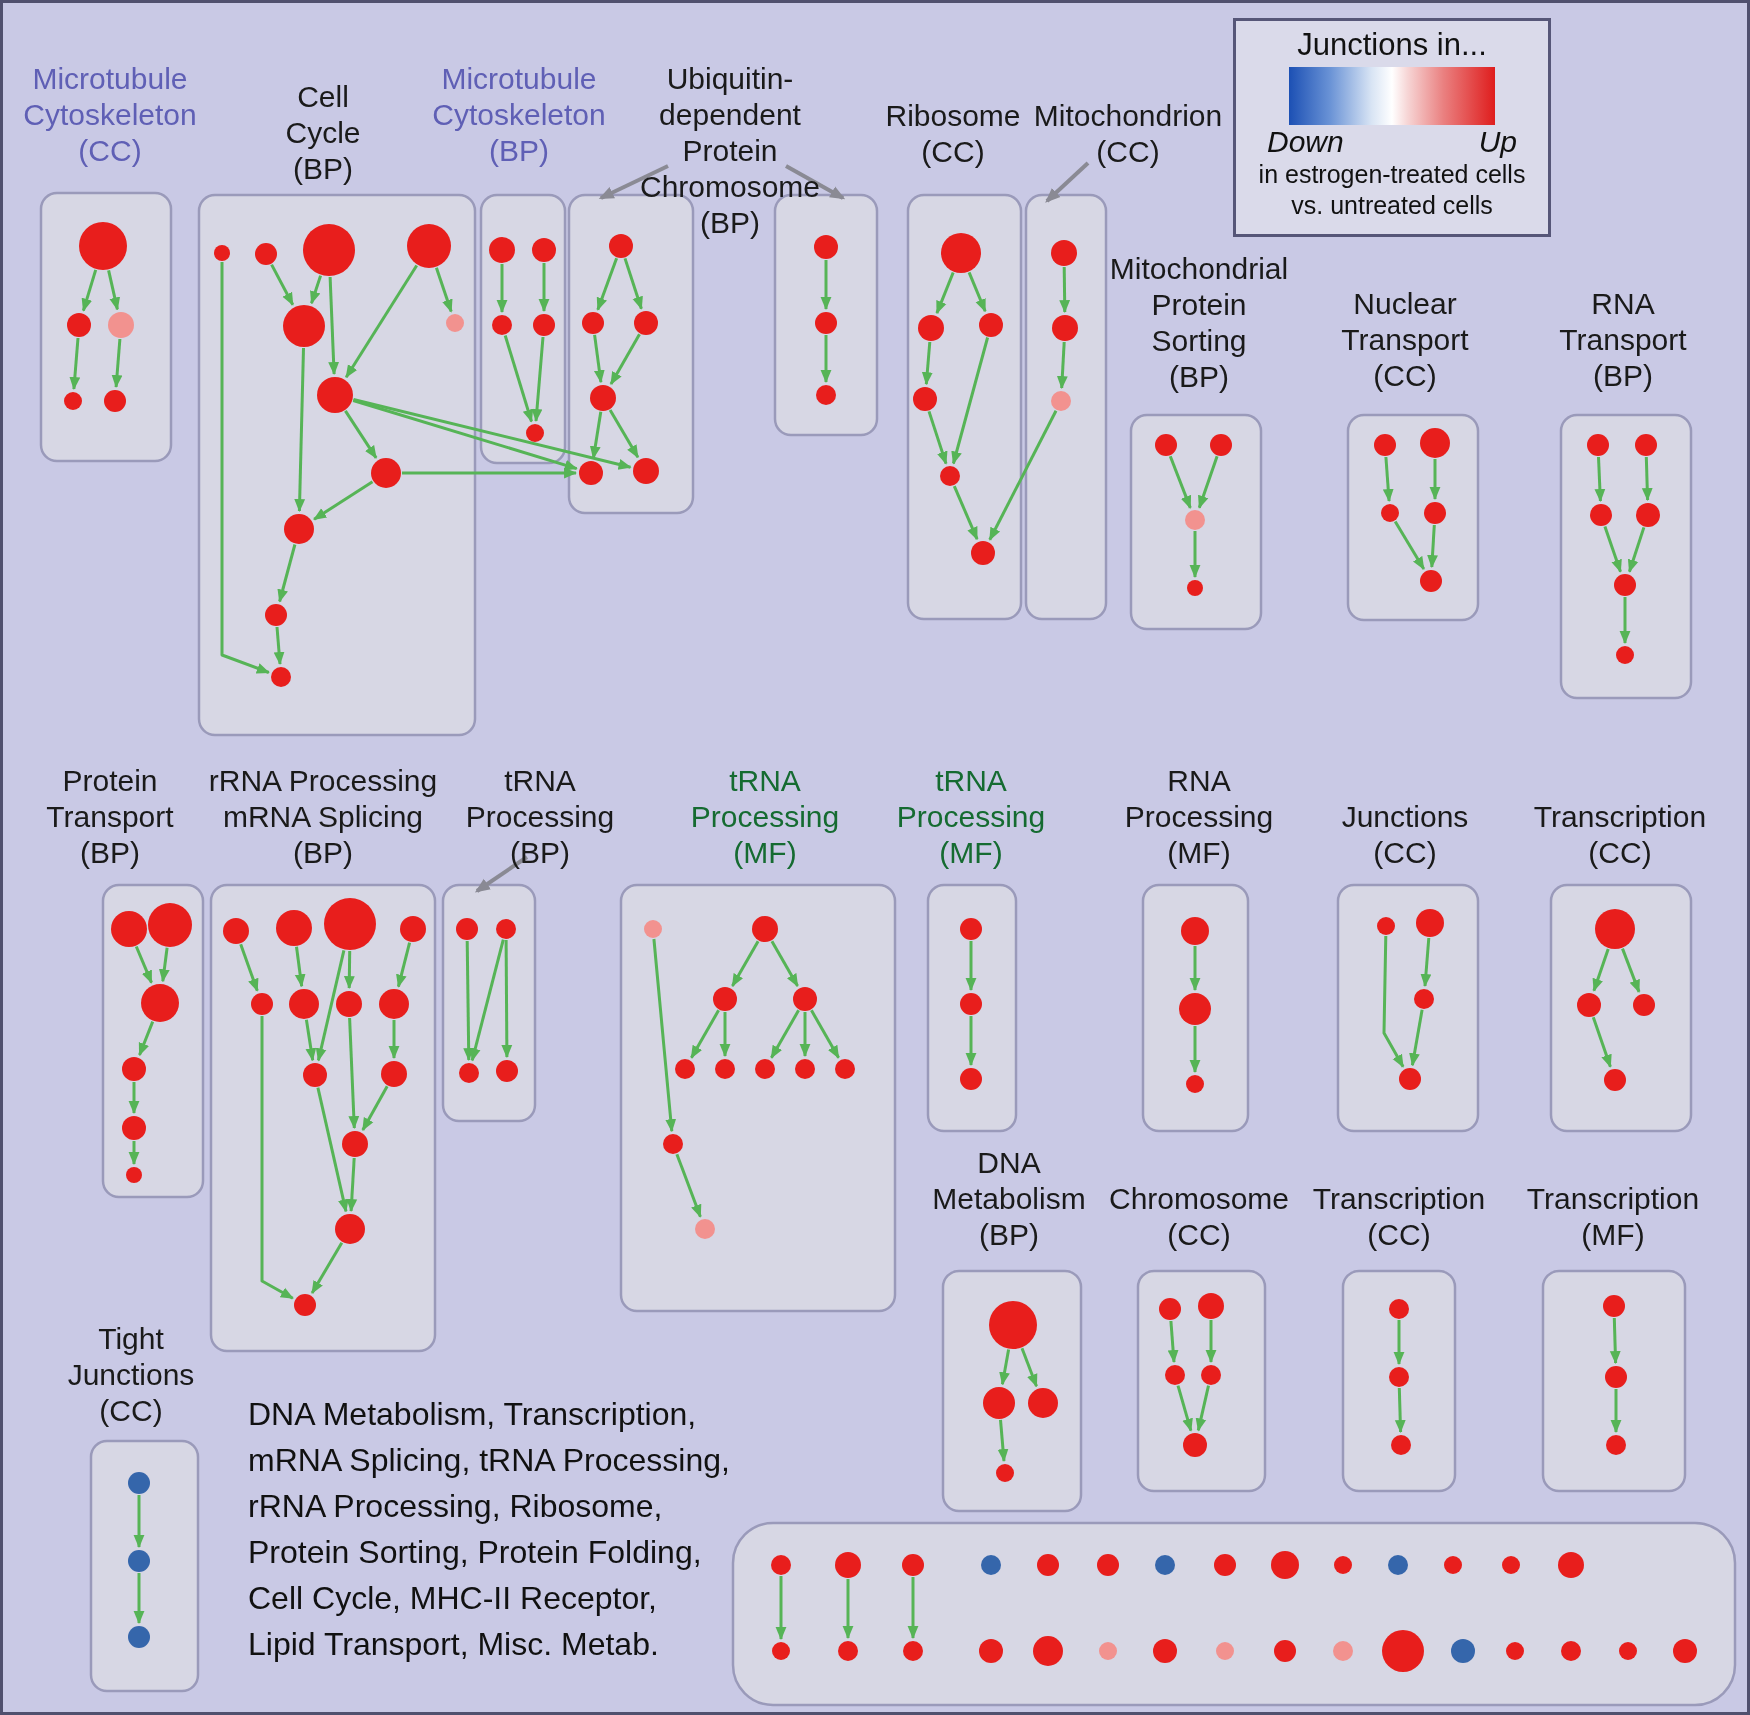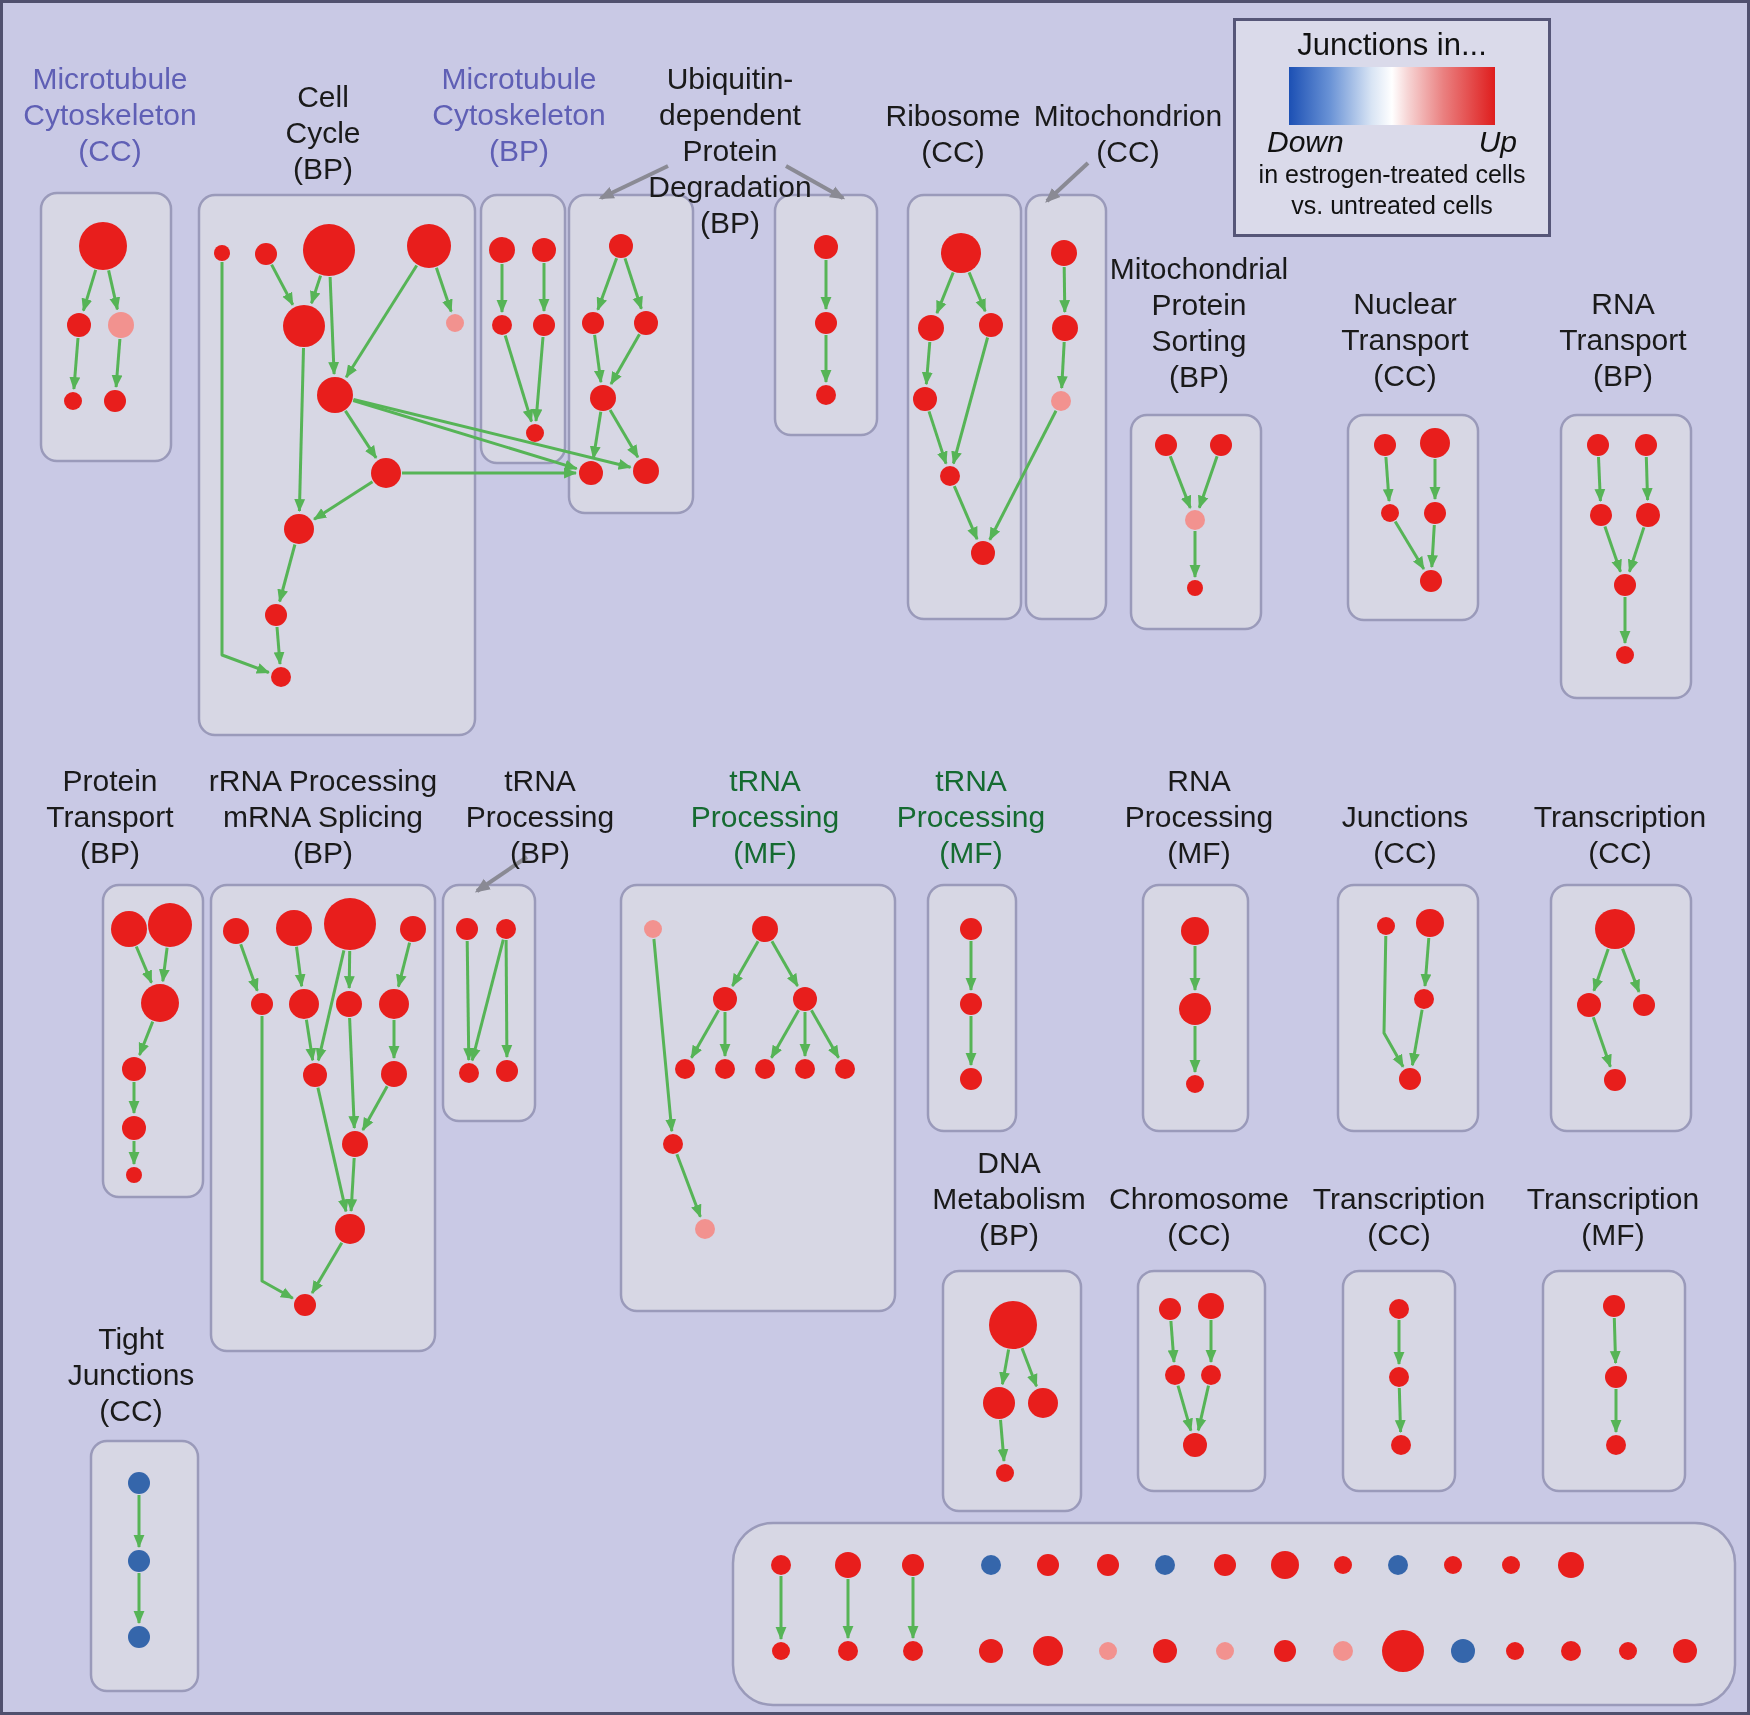--- a/index.html
+++ b/index.html
@@ -352,21 +352,21 @@
 (CC)</div>
       <div class="glabel" style="left: 320px; top: 76px; text-align: center;">Cell
 Cycle
 (BP)</div>
       <div class="glabel purple" style="left: 516px; top: 58px;">Microtubule
 Cytoskeleton
 (BP)</div>
       <div class="glabel" style="left: 727px; top: 58px;">Ubiquitin-
 dependent
 Protein
-Degradation
+Chromosome
 (BP)</div>
       <div class="glabel" style="left: 950px; top: 95px;">Ribosome
 (CC)</div>
       <div class="glabel" style="left: 1125px; top: 95px;">Mitochondrion
 (CC)</div>
       <div class="glabel" style="left: 1196px; top: 248px;">Mitochondrial
 Protein
 Sorting
 (BP)</div>
       <div class="glabel" style="left: 1402px; top: 283px;">Nuclear
@@ -404,20 +404,26 @@
 (CC)</div>
       <div class="glabel" style="left: 1396px; top: 1178px;">Transcription
 (CC)</div>
       <div class="glabel" style="left: 1610px; top: 1178px;">Transcription
 (MF)</div>
       <div class="glabel" style="left: 128px; top: 1318px;">Tight
 Junctions
 (CC)</div>
     </div>
 
+  <div id="misc-text">DNA Metabolism, Transcription,
+mRNA Splicing, tRNA Processing,
+rRNA Processing, Ribosome,
+Protein Sorting, Protein Folding,
+Cell Cycle, MHC-II Receptor,
+Lipid Transport, Misc. Metab.</div>
 
   <div class="legend">
     <div class="legend-title">Junctions in...</div>
     <div class="legend-gradient"></div>
     <div class="legend-downup">
       <span>Down</span>
       <span>Up</span>
     </div>
     <div class="legend-sub">in estrogen-treated cells</div>
     <div class="legend-sub">vs. untreated cells</div>

